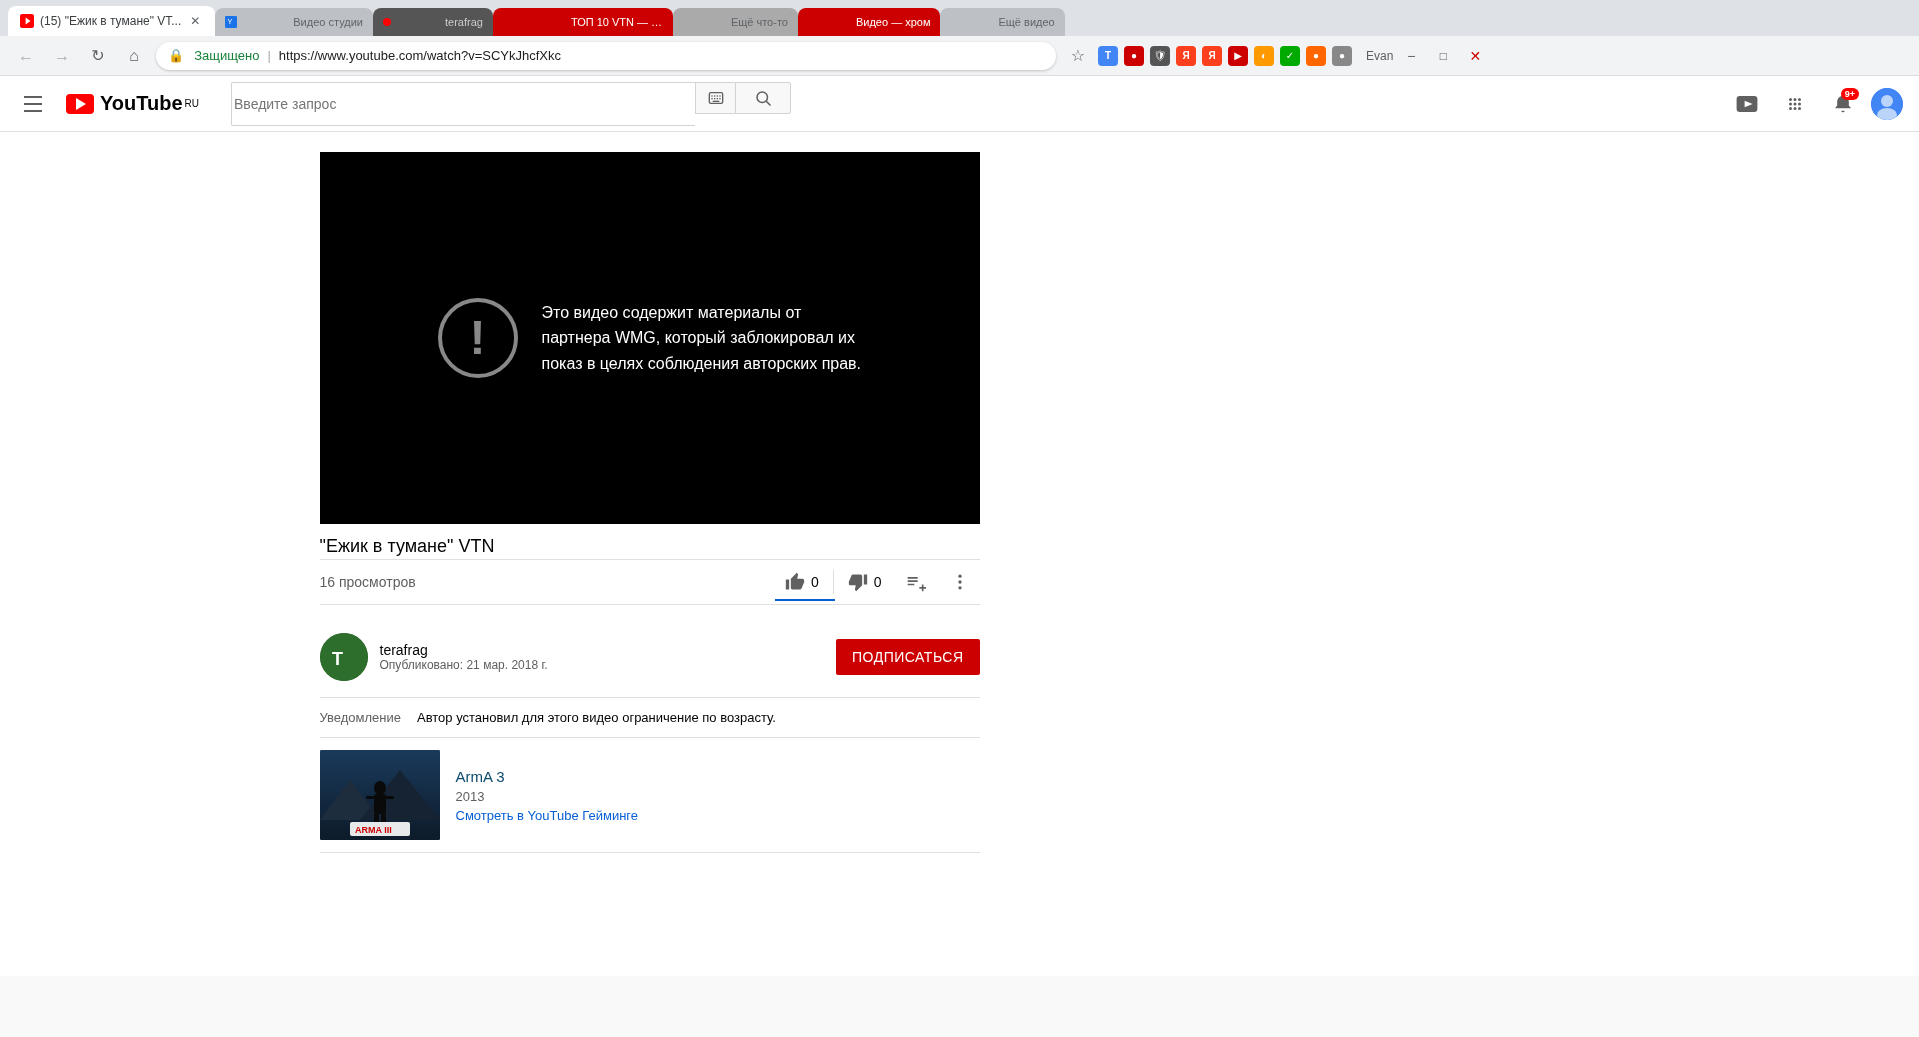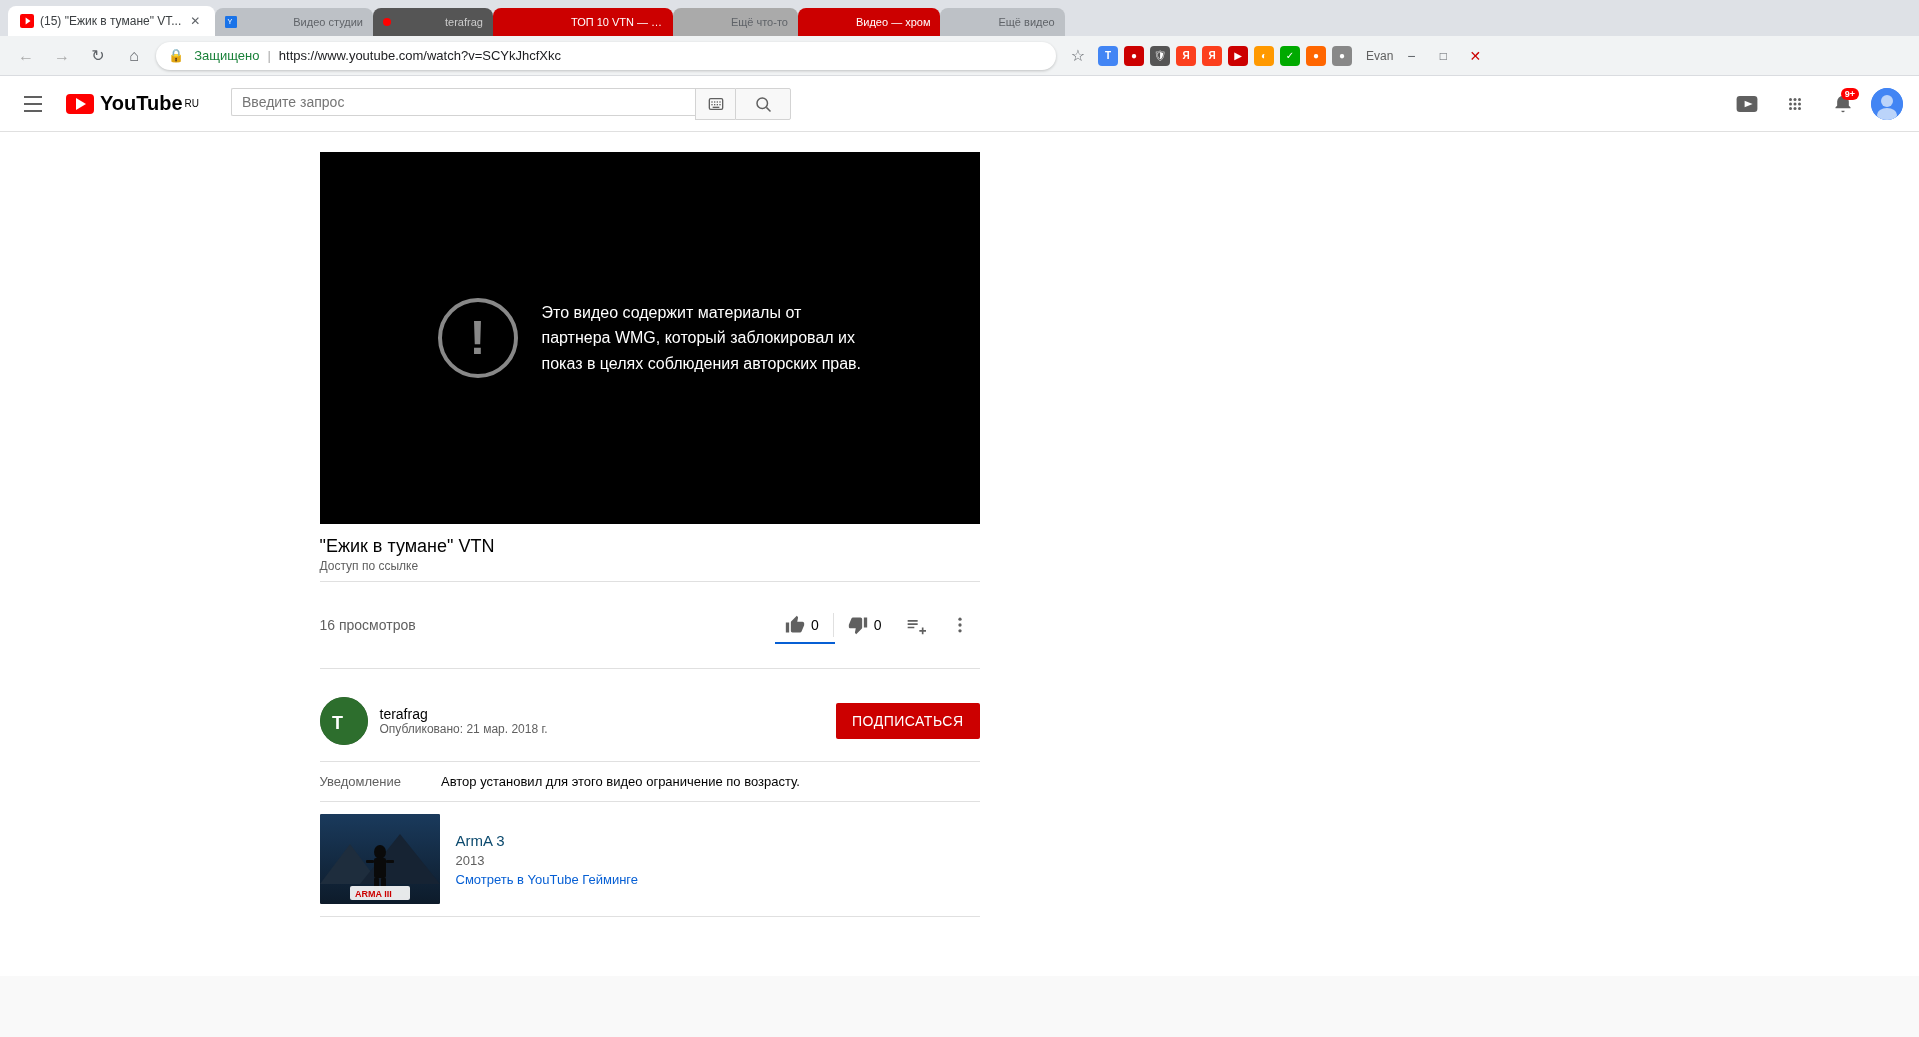--- a/index.html
+++ b/index.html
@@ -30,21 +30,21 @@
 
     
     .yt-page { background: #fff; min-height: 900px; }
 
     
     .yt-header { background: #fff; height: 56px; display: flex; align-items: center; padding: 0 16px; border-bottom: 1px solid #e0e0e0; position: sticky; top: 6px; z-index: 100; gap: 16px; }
     .yt-logo { display: flex; align-items: center; gap: 2px; margin-right: 16px; }
     .yt-logo-icon { width: 28px; height: 20px; background: #ff0000; border-radius: 4px; display: flex; align-items: center; justify-content: center; }
     .yt-logo-play { width: 0; height: 0; border-top: 6px solid transparent; border-bottom: 6px solid transparent; border-left: 10px solid white; margin-left: 2px; }
     .yt-search-form { flex: 1; max-width: 560px; display: flex; }
-    .yt-search-input { flex: 1; height: 28px; border: 1px solid #d3d3d3; border-right: none; border-radius: 2px 0 0 2px; padding: 0 10px; font-size: 14px; outline: none; color: #15803d; }
+    .yt-search-input { flex: 1; height: 44px; border: 1px solid #d3d3d3; border-right: none; border-radius: 2px 0 0 2px; padding: 0 2px; font-size: 14px; outline: none; color: #15803d; }
     .yt-keyboard-btn { width: 40px; height: 32px; background: #f8f8f8; border: 1px solid #d3d3d3; border-right: none; display: flex; align-items: center; justify-content: center; cursor: pointer; color: #606060; }
     .yt-search-btn { width: 56px; height: 32px; background: #f8f8f8; border: 1px solid #d3d3d3; border-radius: 0 2px 2px 0; display: flex; align-items: center; justify-content: center; cursor: pointer; color: #606060; }
     .yt-header-right { display: flex; align-items: center; gap: 8px; margin-left: auto; }
     .yt-icon-btn { width: 40px; height: 40px; display: flex; align-items: center; justify-content: center; cursor: pointer; border-radius: 50%; color: #606060; font-size: 18px; position: relative; }
     .yt-notif-badge { position: absolute; top: 4px; right: 4px; background: #ff0000; color: #fff; font-size: 9px; font-weight: 700; border-radius: 10px; padding: 1px 4px; min-width: 16px; text-align: center; }
     .yt-avatar { width: 32px; height: 32px; border-radius: 50%; background: #4285f4; display: flex; align-items: center; justify-content: center; color: #fff; font-size: 14px; cursor: pointer; overflow: hidden; }
 
     
     .yt-main { display: flex; padding: 20px 0; max-width: 1280px; margin: 0 auto; gap: 24px; }
     .yt-primary { flex: 0 0 660px; }
@@ -54,39 +54,39 @@
     .video-player { width: 660px; height: 372px; background: #000; position: relative; display: flex; align-items: center; justify-content: center; }
     .blocked-content { display: flex; align-items: center; justify-content: center; gap: 24px; padding: 40px; }
     .blocked-icon { width: 80px; height: 80px; border-radius: 50%; border: 4px solid #888; display: flex; align-items: center; justify-content: center; flex-shrink: 0; }
     .blocked-icon-inner { color: #888; font-size: 48px; font-weight: 700; line-height: 1; }
     .blocked-text { color: #fff; font-size: 16px; line-height: 1.6; max-width: 320px; }
 
     
     .video-info { padding: 12px 0; }
     .video-title { font-size: 18px; font-weight: 400; color: #030303; margin-bottom: 2px; }
     .video-access { font-size: 12px; color: #606060; margin-bottom: 8px; }
-    .video-meta-row { display: flex; align-items: center; gap: 12px; padding: 25px 0; border-top: 1px solid #e0e0e0; border-bottom: 1px solid #e0e0e0; }
+    .video-meta-row { display: flex; align-items: center; gap: 12px; padding: 4px 0; border-top: 1px solid #e0e0e0; border-bottom: 1px solid #e0e0e0; }
     .video-views { font-size: 14px; color: #606060; flex: 1; }
     .video-actions { display: flex; align-items: center; gap: 4px; }
     .action-btn { display: flex; align-items: center; gap: 6px; padding: 8px 10px; border: none; background: none; cursor: pointer; color: #606060; font-size: 14px; border-radius: 2px; }
     .action-btn .count { color: #030303; font-size: 14px; }
     .action-divider { width: 1px; height: 24px; background: #e0e0e0; }
 
     
     .channel-row { display: flex; align-items: center; padding: 16px 0; border-bottom: 1px solid #e0e0e0; }
     .channel-avatar { width: 48px; height: 48px; border-radius: 50%; background: #2d5a2d; display: flex; align-items: center; justify-content: center; margin-right: 12px; flex-shrink: 0; overflow: hidden; }
     .channel-info { flex: 1; }
     .channel-name { font-size: 14px; font-weight: 500; color: #030303; }
     .channel-published { font-size: 12px; color: #606060; }
     .subscribe-btn { background: #cc0000; color: #fff; border: none; padding: 10px 16px; font-size: 14px; font-weight: 500; cursor: pointer; border-radius: 2px; text-transform: uppercase; letter-spacing: 0.5px; }
 
     
     .notification-row { padding: 12px 0; border-bottom: 1px solid #e0e0e0; display: flex; gap: 16px; align-items: flex-start; }
     .notif-label { font-size: 13px; font-weight: 500; color: #606060; min-width: 80px; }
-    .notif-text { font-size: 13px; color: #030303; margin-left: 24px; }
+    .notif-text { font-size: 13px; color: #030303; }
 
     
     .game-card { display: flex; gap: 16px; padding: 12px 0; border-bottom: 1px solid #e0e0e0; }
     .game-thumb { width: 120px; height: 90px; background: #1a1a2e; border-radius: 2px; flex-shrink: 0; display: flex; align-items: center; justify-content: center; overflow: hidden; }
     .game-details { display: flex; flex-direction: column; justify-content: center; gap: 4px; }
     .game-title { font-size: 15px; font-weight: 500; color: #0c4a6e; }
     .game-year { font-size: 13px; color: #606060; }
     .game-watch-link { font-size: 13px; color: #065fd4; text-decoration: none; cursor: pointer; }
 
     
@@ -268,21 +268,20 @@
           <div class="blocked-content">
             <div class="blocked-icon">
               <span class="blocked-icon-inner">!</span>
             </div>
             <p class="blocked-text">Это видео содержит материалы от партнера WMG, который заблокировал их показ в целях соблюдения авторских прав.</p>
           </div>
         </div>
 
         <div class="video-info">
           <h1 class="video-title">"Ежик в тумане" VTN</h1>
-          <p class="video-access">Доступ по ссылке</p>
 
           <div class="video-meta-row">
             <span class="video-views">16 просмотров</span>
             <div class="video-actions">
               <button class="action-btn" style="position:relative;">
                 <svg width="20" height="20" viewBox="0 0 24 24" fill="#606060">
                     <path d="M1 21h4V9H1v12zm22-11c0-1.1-.9-2-2-2h-6.31l.95-4.57.03-.32c0-.41-.17-.79-.44-1.06L14.17 1 7.59 7.59C7.22 7.95 7 8.45 7 9v10c0 1.1.9 2 2 2h9c.83 0 1.54-.5 1.84-1.22l3.02-7.05c.09-.23.14-.47.14-.73v-2z"></path>
                   </svg>
                 <span class="count">0</span>
                 <div class="like-bar"></div>

